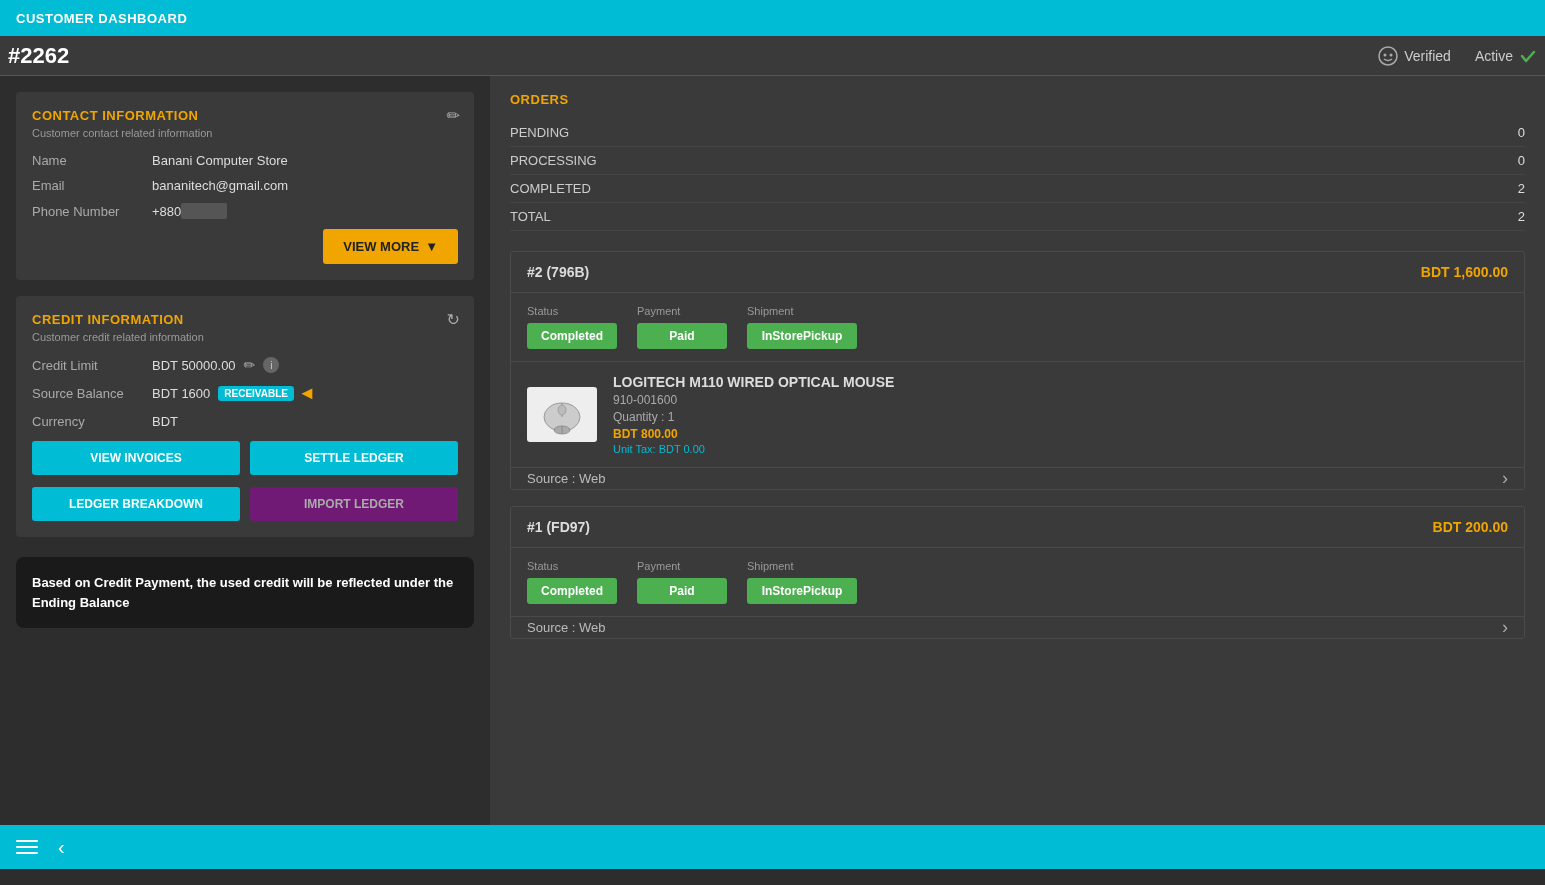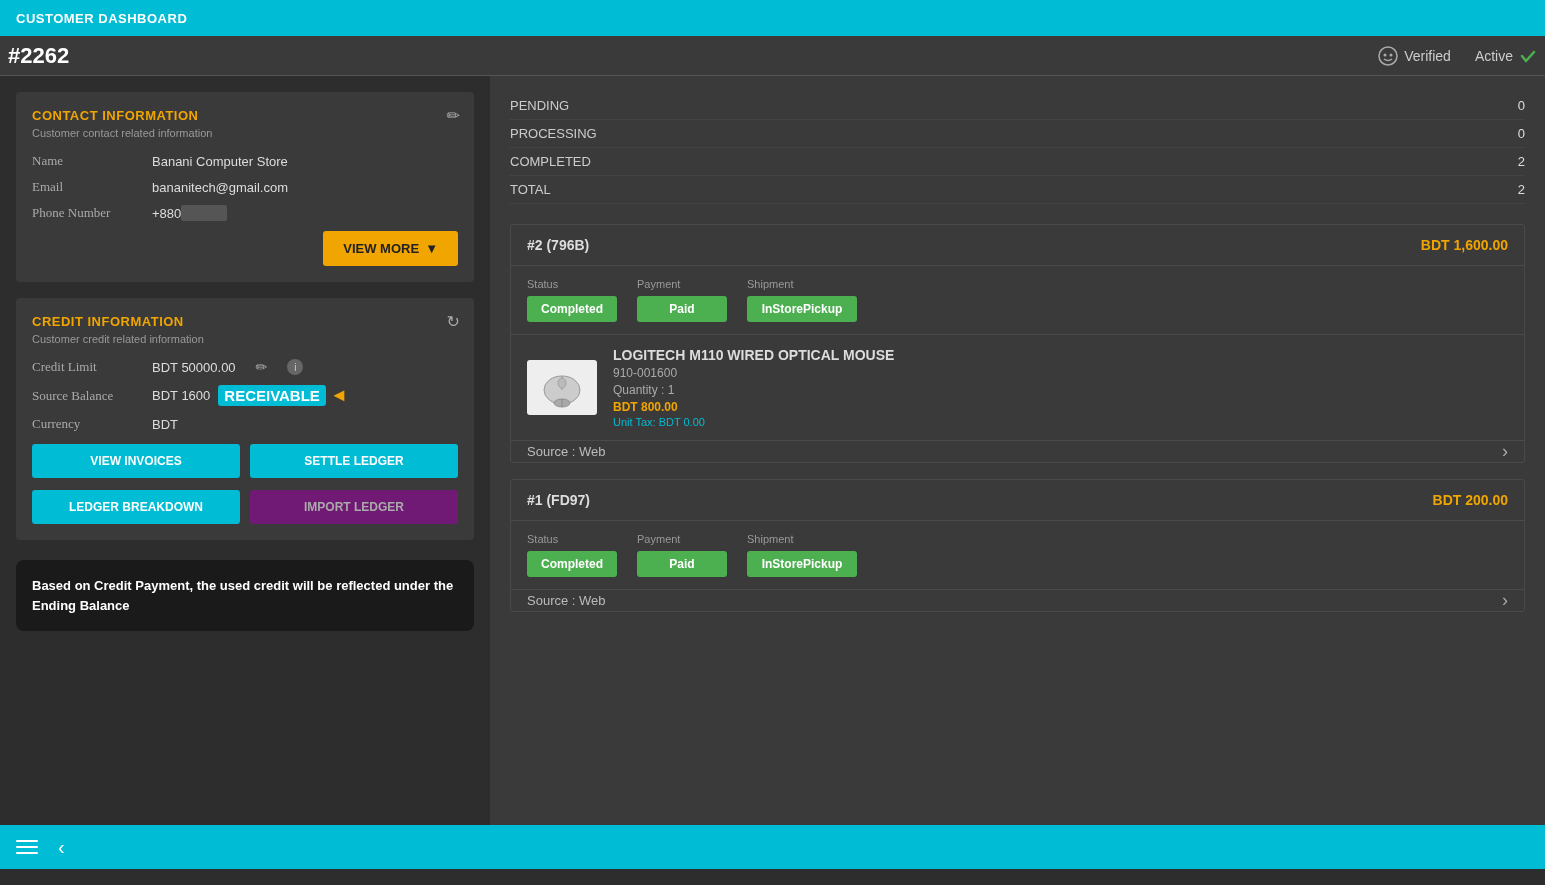--- a/index.html
+++ b/index.html
@@ -107,21 +107,20 @@
 
     .info-row {
       display: flex;
       align-items: center;
       margin-bottom: 10px;
     }
     .info-label {
       color: #aaa;
       width: 120px;
       font-size: 13px;
-      font-family: Liberation Serif, serif;
     }
     .info-value {
       color: #ddd;
       font-size: 13px;
     }
     .phone-blur {
       background: #555;
       color: #555;
       border-radius: 2px;
       padding: 1px 6px;
@@ -140,21 +139,21 @@
       float: right;
       display: flex;
       align-items: center;
       gap: 6px;
     }
 
     
     .credit-limit-row {
       display: flex;
       align-items: center;
-      gap: 20px;
+      gap: 8px;
     }
     .credit-edit-icon {
       color: #aaa;
       cursor: pointer;
       font-size: 14px;
     }
     .info-icon {
       width: 16px;
       height: 16px;
       background: #666;
@@ -163,21 +162,21 @@
       align-items: center;
       justify-content: center;
       font-size: 10px;
       color: #ccc;
       cursor: pointer;
     }
 
     .receivable-badge {
       background: #00bcd4;
       color: white;
-      font-size: 15px;
+      font-size: 10px;
       font-weight: bold;
       padding: 2px 6px;
       border-radius: 3px;
       margin-left: 8px;
     }
     .arrow-indicator {
       color: #f0a500;
       font-size: 18px;
       margin-left: 4px;
     }
@@ -509,20 +508,21 @@
       </div>
     </div>
 
     <div class="tooltip-box">
       <span>Based on Credit Payment, the used credit will be reflected under the Ending Balance</span>
     </div>
 
   </div>
 
   <div class="right-panel">
+    <div class="orders-title">ORDERS</div>
 
     <table class="orders-table">
       <tbody>
         <tr>
           <td>PENDING</td>
           <td>0</td>
         </tr>
         <tr>
           <td>PROCESSING</td>
           <td>0</td>

